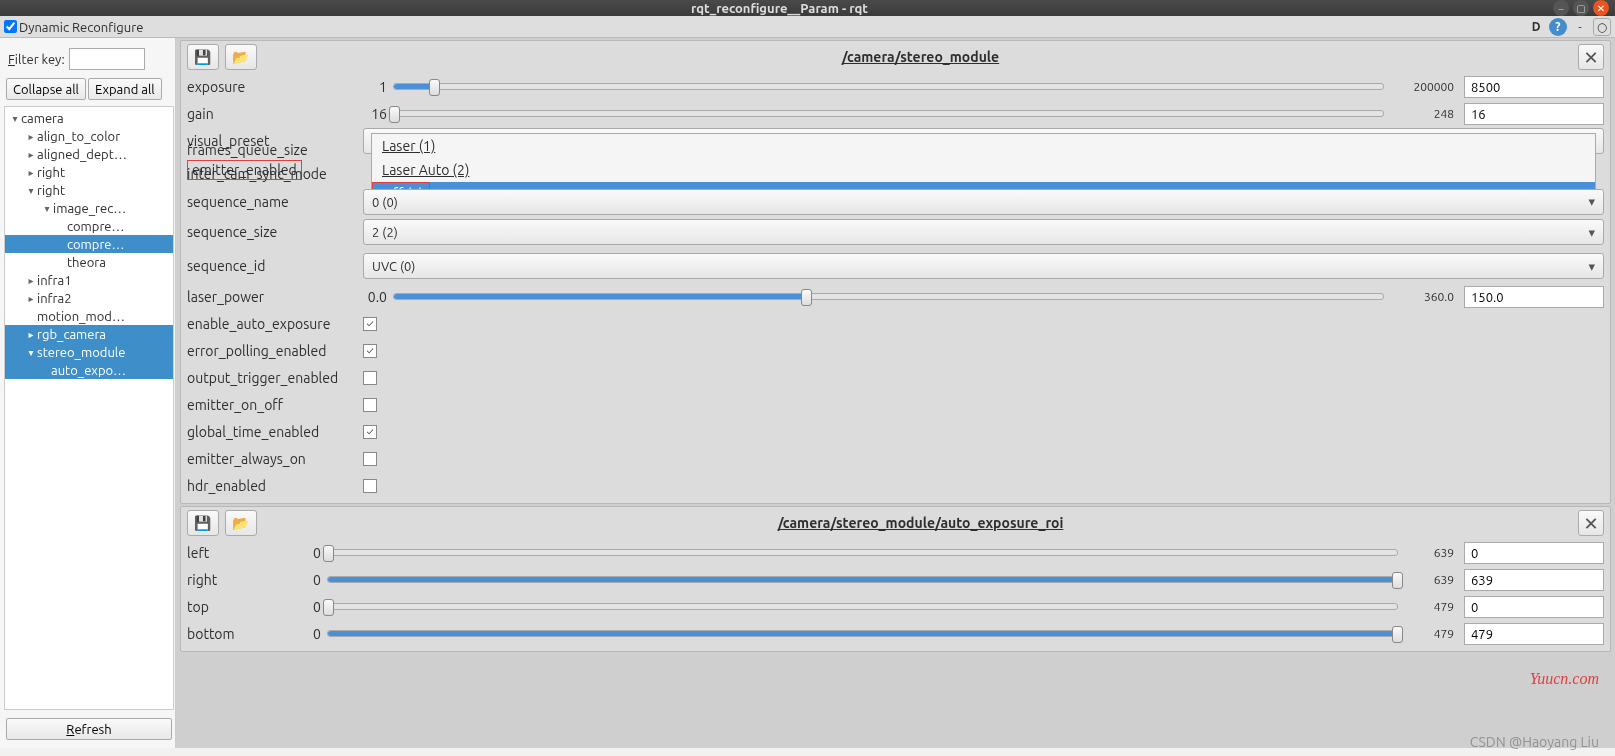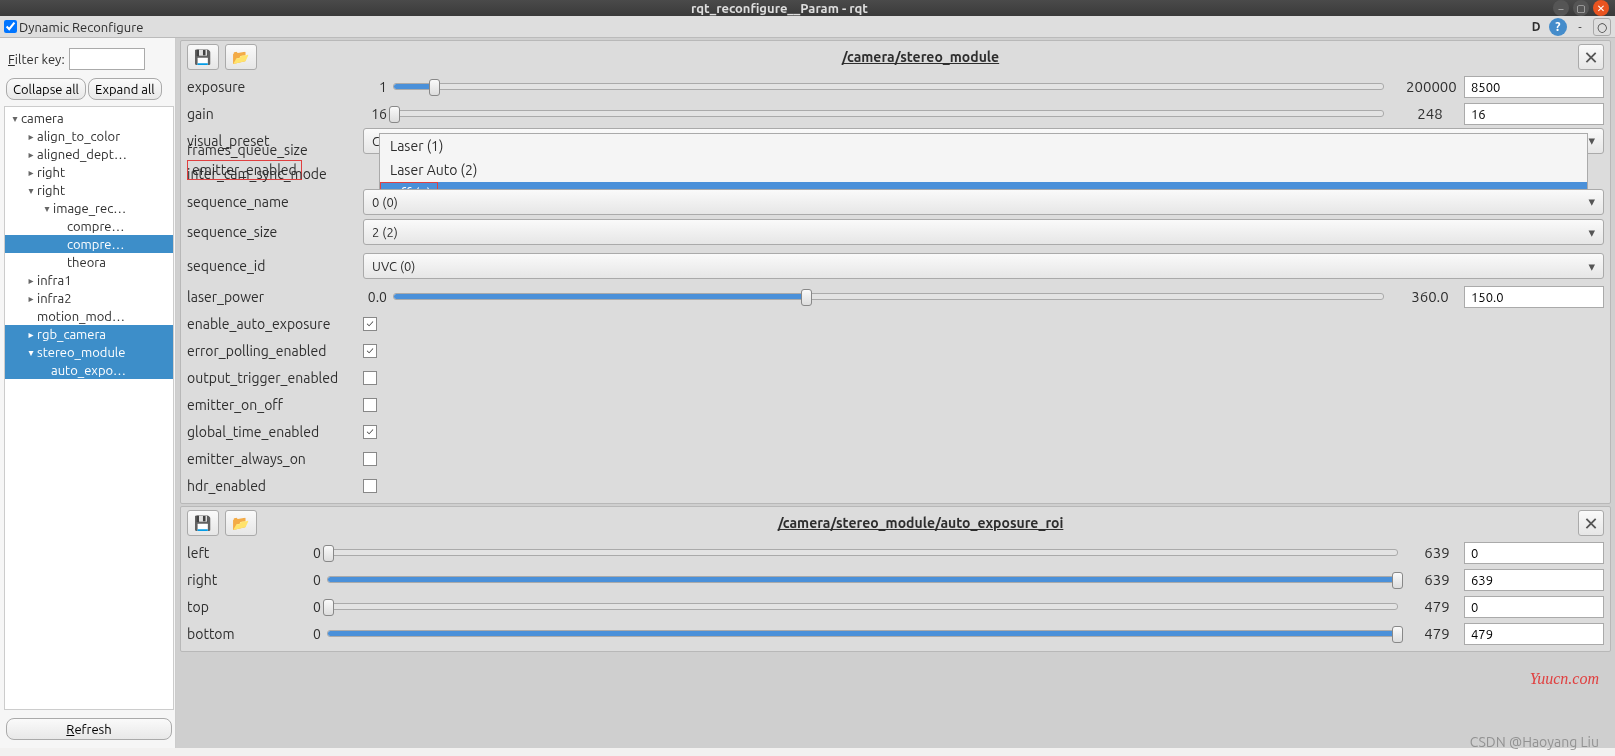--- a/index.html
+++ b/index.html
@@ -23,21 +23,21 @@
 
 
 .main { display: flex; height: calc(100% - 46px); }
 
 
 .sidebar { width: 176px; background: #f6f6f6; border-right: 1px solid #ccc; display: flex; flex-direction: column; padding: 4px 1px 4px 4px; gap: 4px; }
 .filter-row { display: flex; align-items: center; gap: 4px; margin: 6px 4px 2px; }
 .filter-row label { font-size: 13px; }
 .filter-row input { width: 76px; height: 22px; border: 1px solid #aaa; padding: 0 4px; font-size: 12px; background:#fff;}
 .btnrow { display: flex; gap: 2px; margin: 2px; }
-.btn { background: linear-gradient(#fafafa,#e8e8e8); border: 1px solid #aaa; border-radius: 8px; font-size: 13px; padding: 3px 6px; cursor: pointer; white-space: nowrap; }
+.btn { background: linear-gradient(#fafafa,#e8e8e8); border: 1px solid #aaa; border-radius: 2px; font-size: 13px; padding: 3px 6px; cursor: pointer; white-space: nowrap; }
 .tree { flex: 1; background: #fff; border: 1px solid #ccc; overflow: hidden; padding: 2px 0; font-size: 13px; }
 .tree-row { display: flex; align-items: center; height: 18px; padding-left: 4px; white-space: nowrap; overflow: hidden; text-overflow: ellipsis; }
 .tree-row.sel { background: #3d8ec9; color: #fff; }
 .tw { width: 12px; text-align: center; color: #666; font-size: 10px; user-select:none;}
 .tree-row.sel .tw{ color:#fff;}
 .refresh-row { padding: 4px 2px; }
 .refresh-row .btn { width: 100%; }
 
 
 .content { flex: 1; background: #cfcfcf; overflow-y:auto; overflow-x:hidden; padding:0 2px;}
@@ -45,21 +45,21 @@
 .panel-head { display: flex; align-items: center; height: 32px; padding: 0 6px; }
 .icon-btn { width: 32px; height: 26px; background: linear-gradient(#fafafa,#e6e6e6); border: 1px solid #aaa; border-radius: 3px; margin-right: 6px; display: flex; align-items: center; justify-content: center; font-size: 14px; cursor:pointer;}
 .panel-title { flex: 1; text-align: center; font-weight: bold; text-decoration: underline; font-size: 14px; }
 .close-x { width: 26px; height: 26px; background: linear-gradient(#fafafa,#e6e6e6); border: 1px solid #aaa; border-radius: 3px; display: flex; align-items: center; justify-content: center; font-size: 18px; color:#555; cursor:pointer;}
 
 .param-row { display: flex; align-items: center; height: 27px; padding: 0 6px; }
 .param-label { width: 176px; font-size: 14px; }
 .param-label.boxed { border: 1px solid #e04040; padding: 1px 4px; width:auto; margin-right: 0; }
 .boxed-wrap { width:176px;}
 .param-min { width: 30px; text-align: right; padding-right: 6px; font-size: 14px; }
-.param-max { width: 60px; text-align: center; padding: 0 6px; font-size: 15px; margin-left: 16px; }
+.param-max { width: 60px; text-align: right; padding: 0 6px; font-size: 12px; margin-left: 16px; }
 .slider { flex: 1; height: 7px; border: 1px solid #aaa; border-radius: 3px; background: #e3e3e3; position: relative; }
 .slider .fill { position: absolute; left:0; top:0; bottom:0; background: #4a90d9; border-radius:3px 0 0 3px; }
 .slider .thumb { position:absolute; top:-5px; width:11px; height:17px; background:linear-gradient(#fafafa,#ddd); border:1px solid #888; border-radius:3px; transform:translateX(-5px);}
 .param-input { width: 140px; height: 22px; border: 1px solid #aaa; background: #fff; padding: 0 6px; font-size: 13px; margin-left:4px; }
 .select { flex: 1; height: 26px; background: linear-gradient(#fafafa,#e6e6e6); border: 1px solid #aaa; border-radius: 3px; padding: 0 8px; display: flex; align-items: center; position:relative; cursor:pointer;}
 .select::after{content:"▾"; position:absolute; right:8px; color:#555;}
 .checkbox { width: 14px; height: 14px; border: 1px solid #888; background: #fff; display: inline-flex; align-items:center; justify-content:center; font-size:10px; color:#333; cursor:pointer;}
 
 .dropdown-open { margin: 0 6px 2px 6px; border:1px solid #aaa; background:#f5f5f5;}
 .dd-item { padding: 4px 10px; font-size: 14px; cursor:pointer;}
@@ -202,21 +202,21 @@
       <div class="param-row">
         <div class="param-label">visual_preset</div>
         <div class="select">
             <span>Custom (0)</span>
           </div>
       </div>
 
       <div class="param-row" style="height:31px;">
         <div class="boxed-wrap"><span class="param-label boxed">emitter_enabled</span></div>
         <div style="flex:1; position:relative;">
-          <div class="dropdown-open" style="margin:16px;">
+          <div class="dropdown-open" style="margin:8px;text-decoration:underline;">
             <div class="dd-item">Laser (1)</div>
             <div class="dd-item">Laser Auto (2)</div>
             <div class="dd-item dd-sel"><span>Off (0)</span><div class="dd-boxed"></div></div>
           </div>
         </div>
       </div>
       <div class="param-row" style="height:24px; margin-top:-47px; pointer-events:none;">
         <div class="param-label">frames_queue_size</div>
       </div>
       <div class="param-row" style="height:24px; pointer-events:none;">

